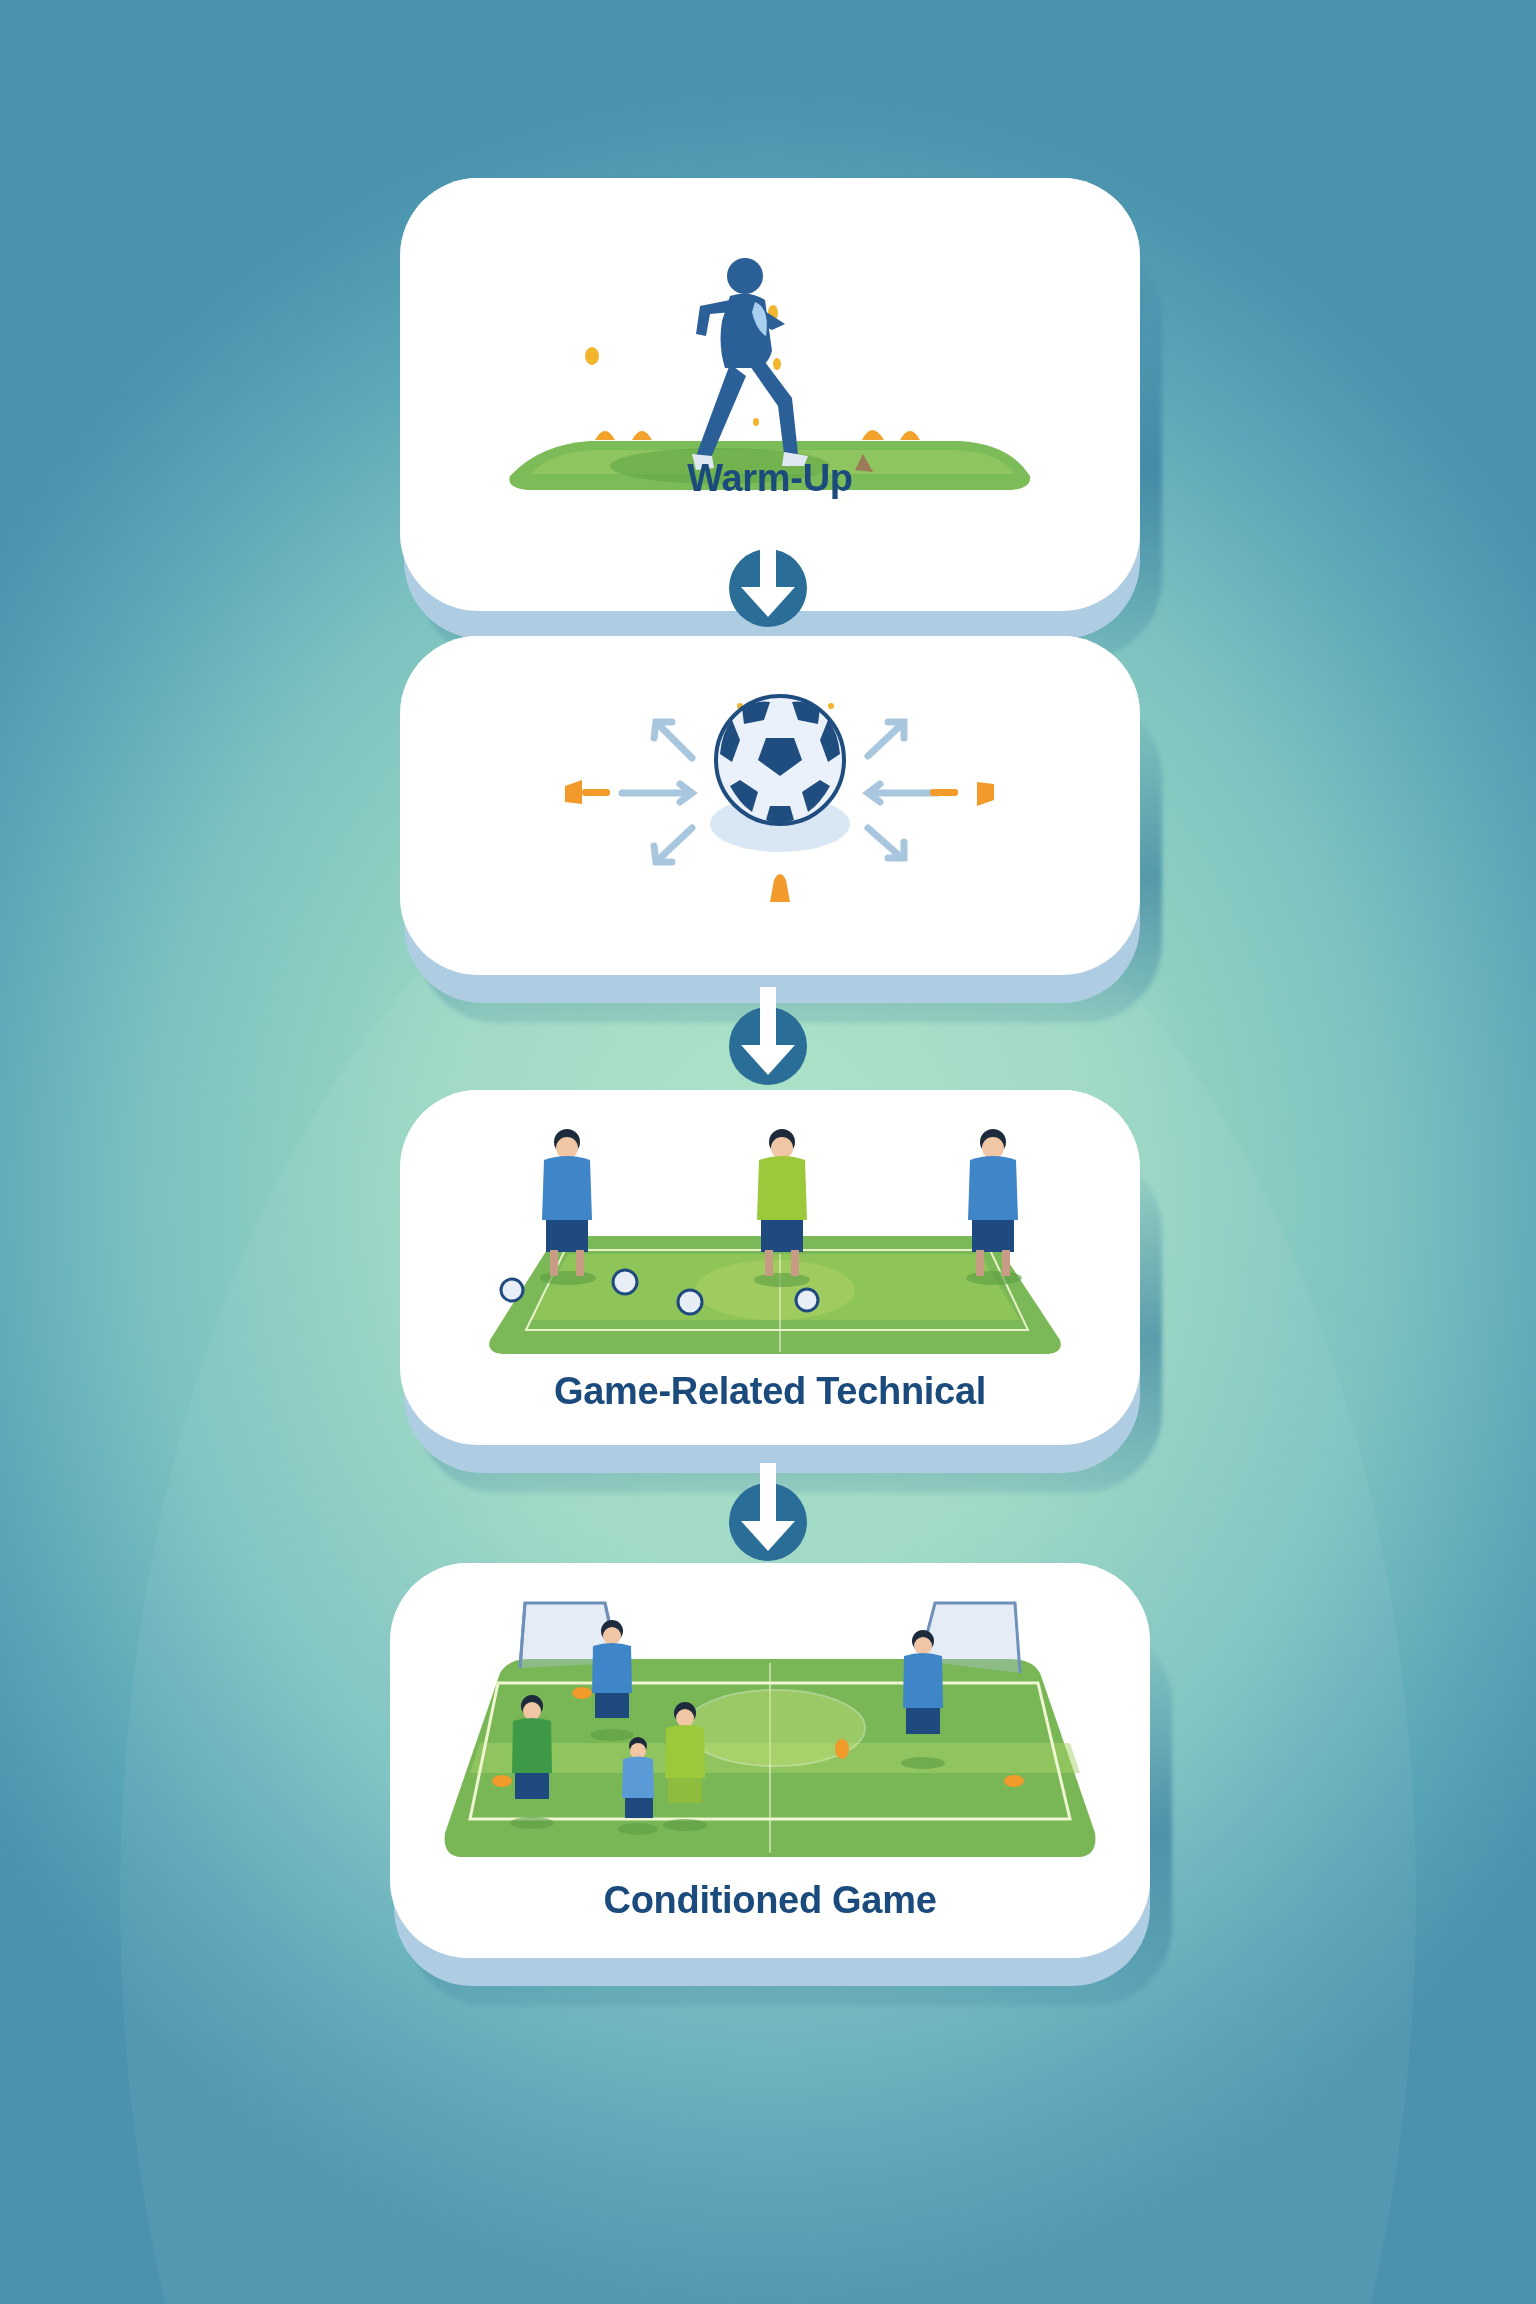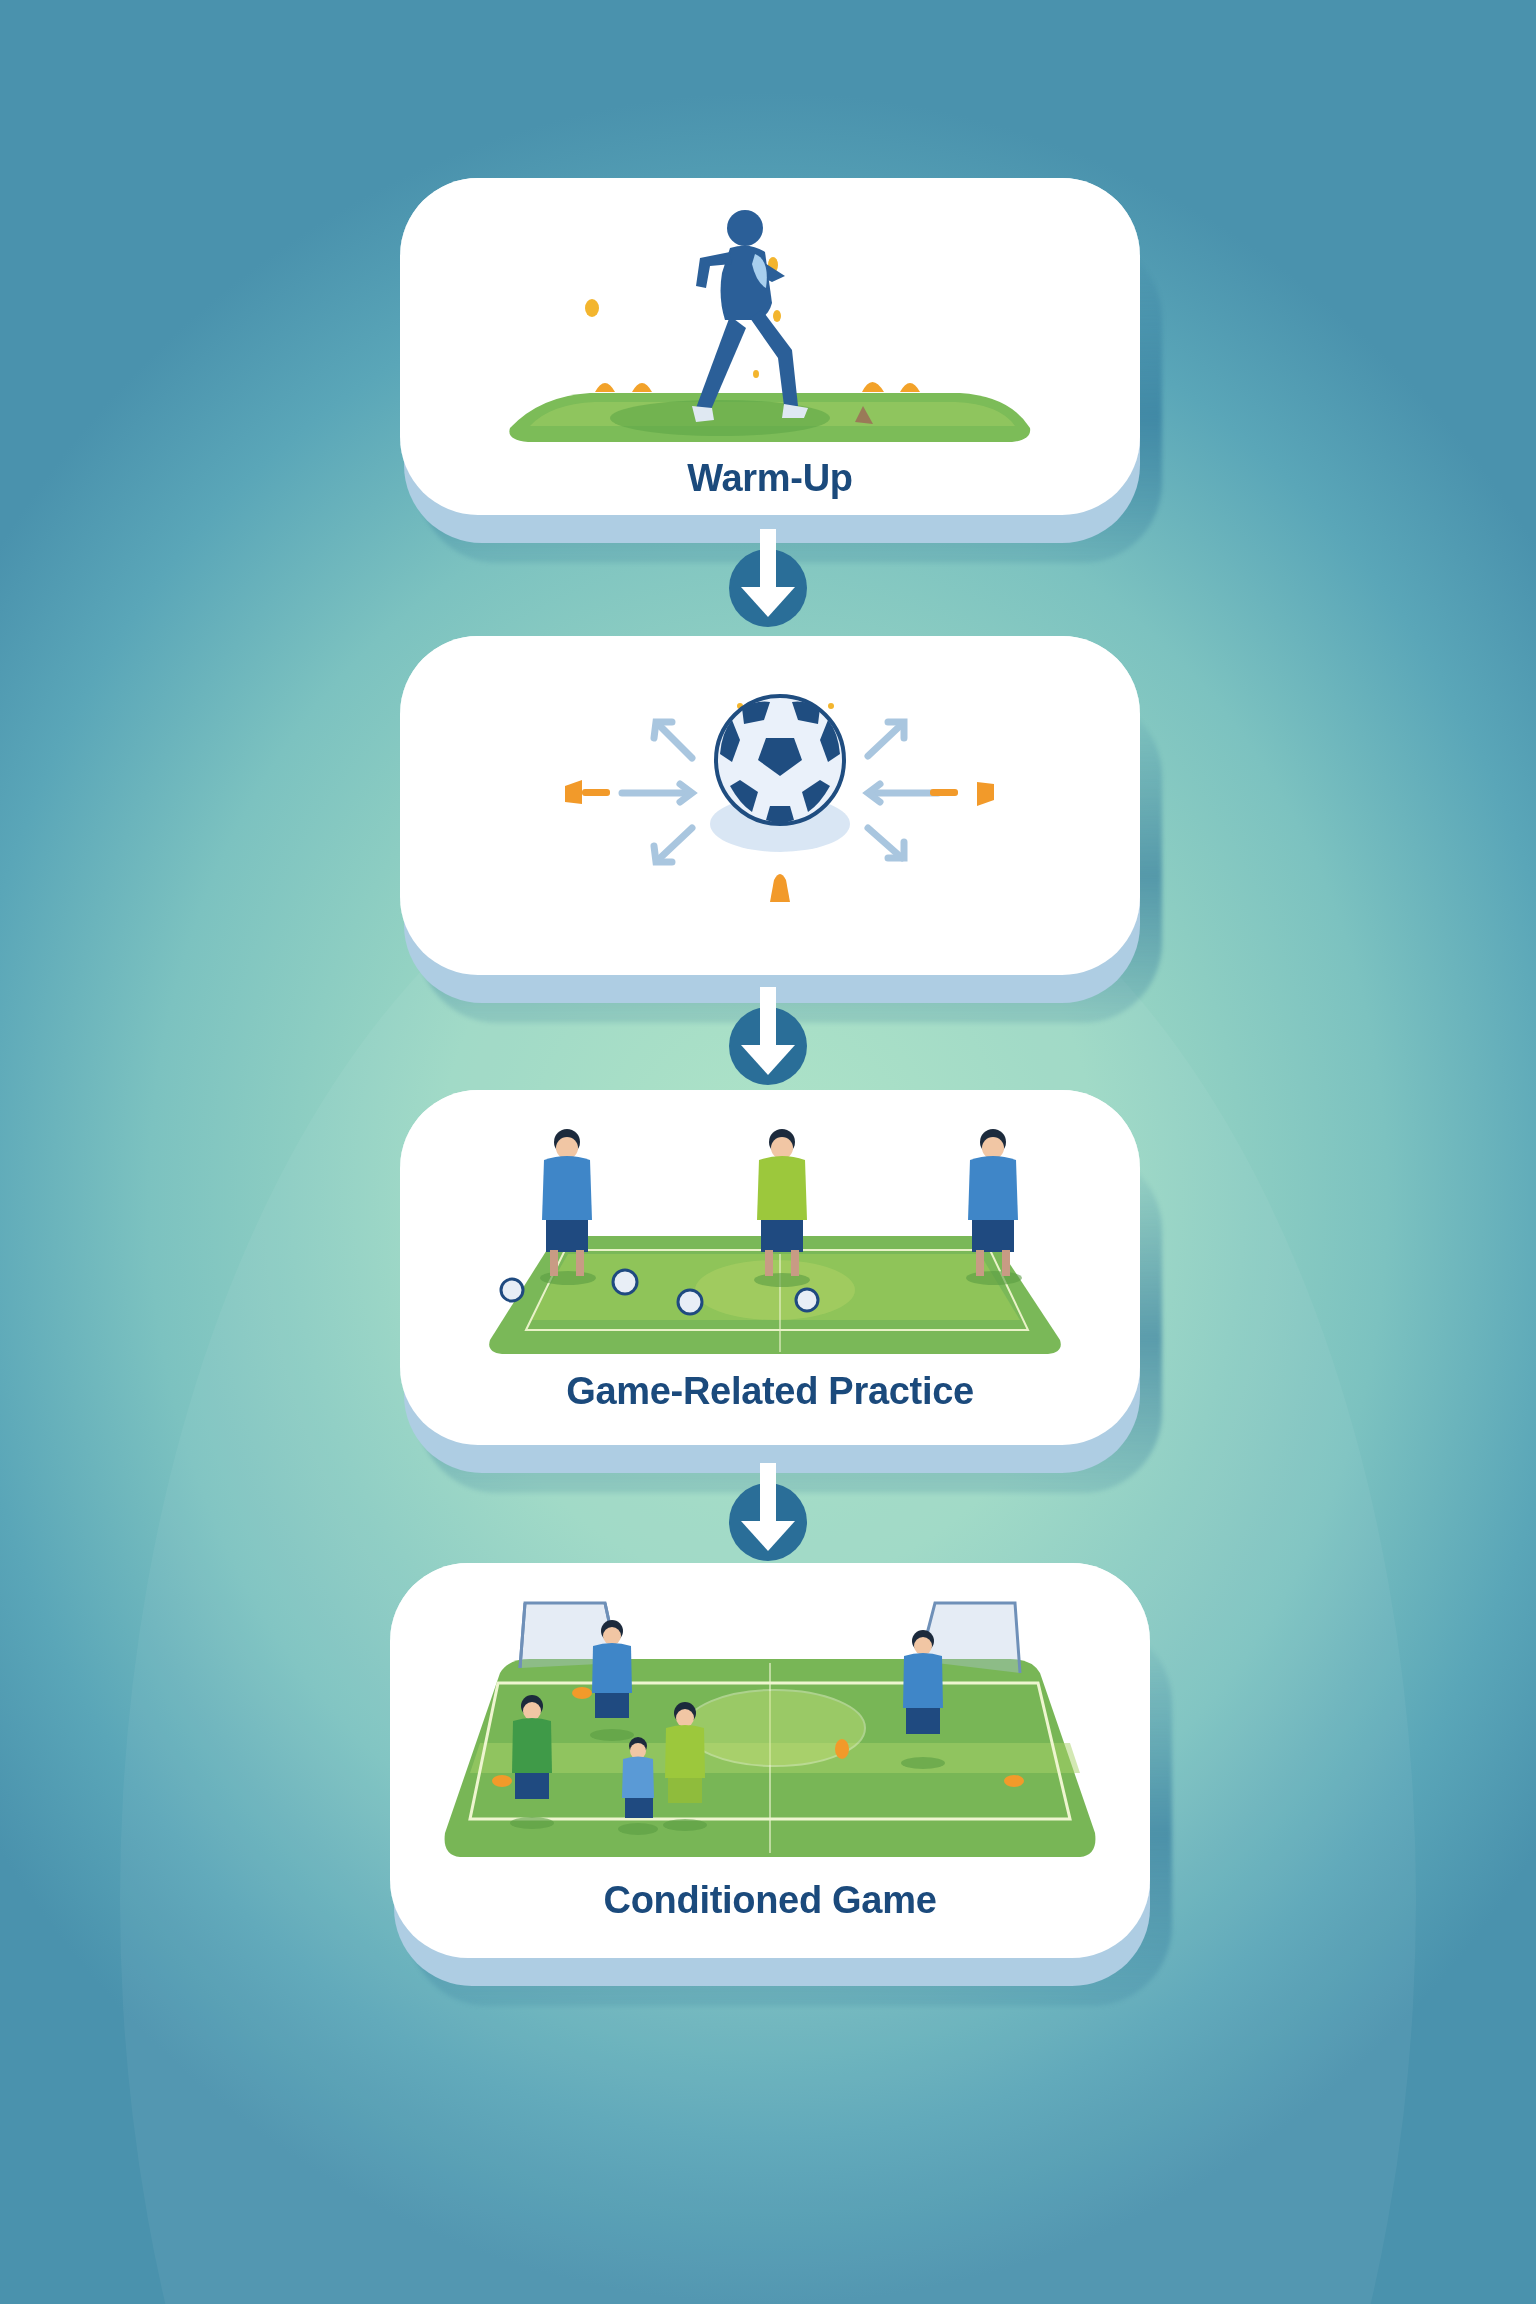--- a/index.html
+++ b/index.html
@@ -41,21 +41,21 @@
       position:absolute; left:729px; width:78px; height:78px; border-radius:50%;
       background:#2a6e98;
     }
     .arrow svg { position:absolute; left:0; top:-20px; }
   </style>
 </head>
 <body>
 
 <div class="bg-arc"></div>
 
-<div class="card" style="top:178px;height:337px;">
+<div class="card" style="top:178px;height:433px;">
   <div class="shadow"></div>
   <div class="base"></div>
   <div class="face"></div>
   <svg class="illus" viewBox="0 0 740 337" width="740" height="337">
 
     <path d="M110 250 Q140 218 190 215 L560 215 Q610 218 630 250 Q632 262 612 264 L128 264 Q106 262 110 250 Z" fill="#7cbc58"></path>
     <path d="M130 248 Q150 226 195 224 L555 224 Q600 226 615 248 Z" fill="#9ccc62" opacity="0.6"></path>
     <ellipse cx="320" cy="240" rx="110" ry="18" fill="#5fa648" opacity="0.6"></ellipse>
 
     <g fill="#f2a22a">
@@ -189,21 +189,21 @@
         <rect x="602" y="160" width="8" height="26" fill="#c89b84"></rect>
     </g>
 
     <g fill="#e8eef6" stroke="#1f4a80" stroke-width="3">
       <circle cx="112" cy="200" r="11"></circle>
         <circle cx="225" cy="192" r="12"></circle>
       <circle cx="290" cy="212" r="12"></circle>
         <circle cx="407" cy="210" r="11"></circle>
     </g>
   </svg>
-  <div class="label" style="top:280px;">Game-Related Practice</div>
+  <div class="label" style="top:280px;">Game-Related Technical</div>
 </div>
 
 <div class="arrow" style="top:1483px;">
   <svg width="78" height="110" viewBox="0 0 78 110">
     <rect x="31" y="0" width="16" height="62" fill="#ffffff"></rect>
     <path d="M12 58 L66 58 L39 88 Z" fill="#ffffff"></path>
   </svg>
 </div>
 
 <div class="card" style="top:1563px;height:395px;left:390px;width:760px;">

